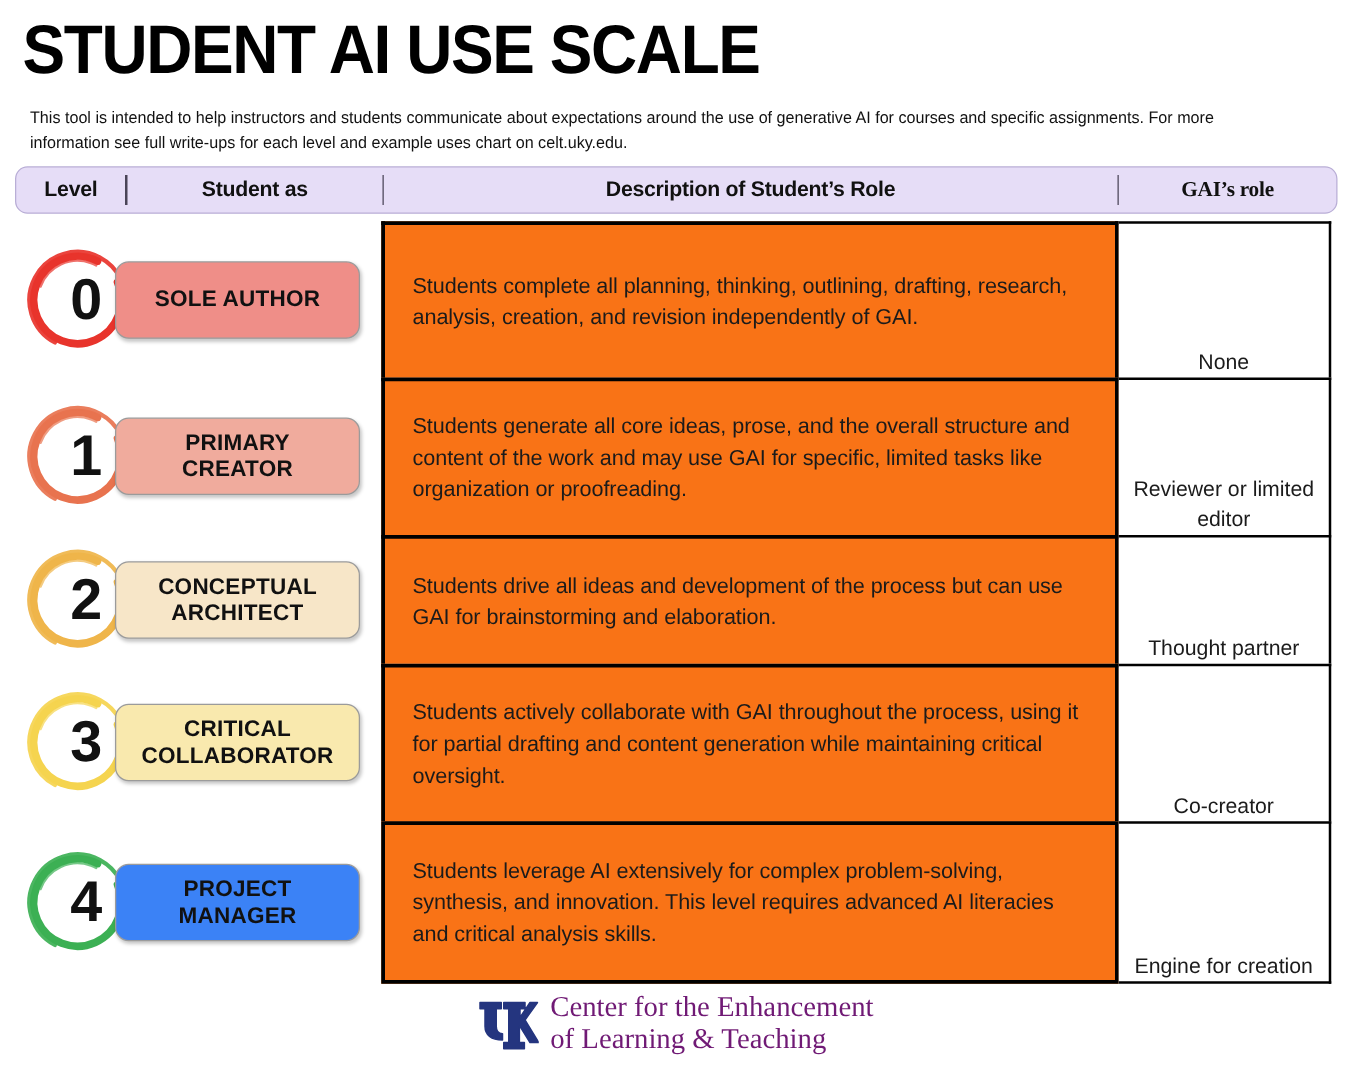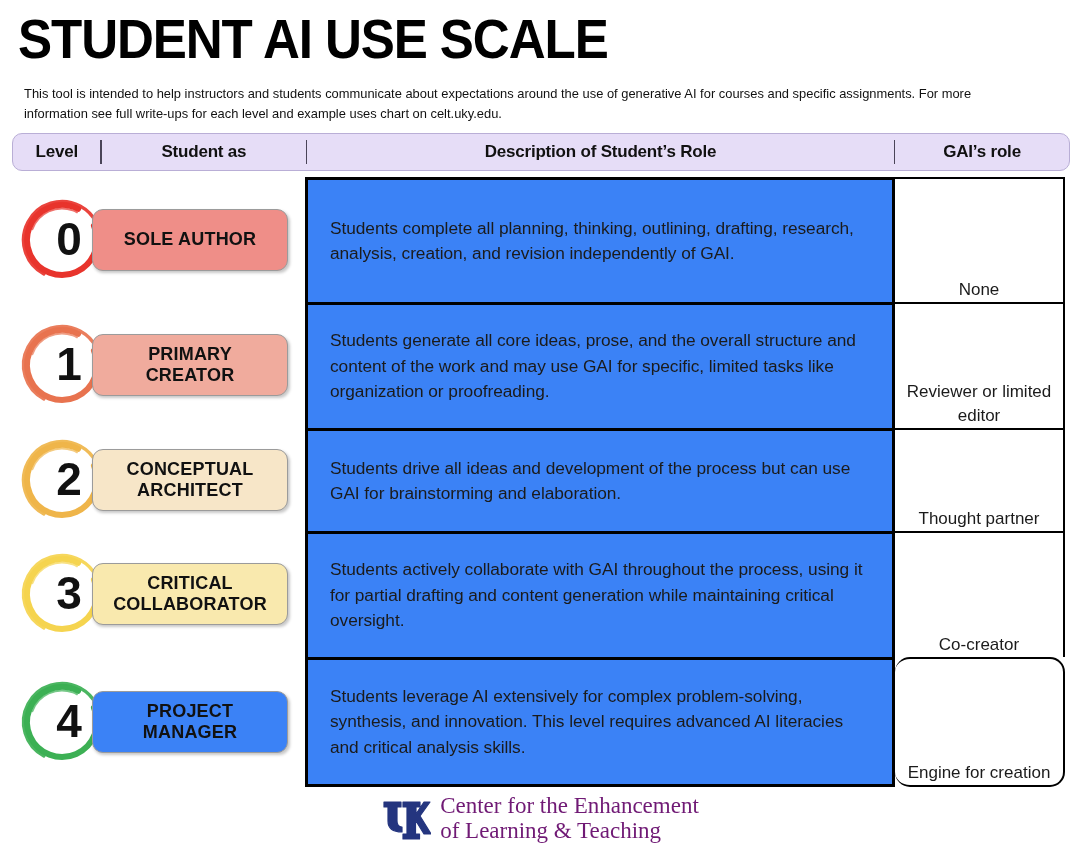--- a/index.html
+++ b/index.html
@@ -62,21 +62,21 @@
     letter-spacing: -0.2px;
     position: relative;
     height: 100%;
     display: flex;
     align-items: center;
     justify-content: center;
   }
   .th-level      { width: 88px; }
   .th-studentas  { width: 205px; }
   .th-desc       { width: 590px; }
-  .th-gai        { width: 175px; }
+  .th-gai        { width: 175px; font-family: Liberation Serif, serif; }
   .th-sep {
     width: 1.6px;
     height: 24px;
     background: #4a4458;
     flex: 0 0 auto;
   }
 
   
   .tbody {
     position: absolute;
@@ -156,21 +156,21 @@
 
   
   .cell-desc {
     width: 590px;
     flex: 0 0 590px;
     border: 3px solid #000000;
     border-bottom: none;
     display: flex;
     align-items: center;
     padding: 0 22px;
-    background: #3b82f6;
+    background: #f97316;
   }
   .row-4 .cell-desc { border-bottom: 3px solid #000000; }
   .desc-text {
     font-size: 17.3px;
     line-height: 25.5px;
     color: #1b1b1b;
     letter-spacing: -0.05px;
   }
 
   
@@ -179,21 +179,21 @@
     flex: 0 0 170px;
     border: 2.4px solid #000000;
     border-left: none;
     border-bottom: none;
     display: flex;
     align-items: flex-end;
     justify-content: center;
     text-align: center;
     background: #ffffff;
   }
-  .row-4 .cell-gai { border-bottom: 2.4px solid #000000; border-radius: 15px; }
+  .row-4 .cell-gai { border-bottom: 2.4px solid #000000; }
   .gai-text {
     font-size: 17px;
     line-height: 24px;
     color: #1b1b1b;
   }
 
   
   .footer {
     position: absolute;
     left: 0;

